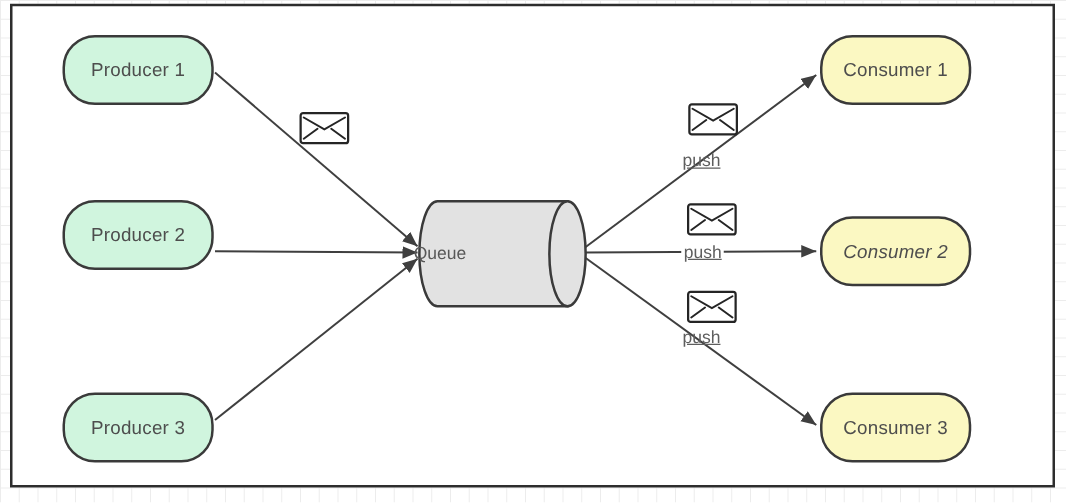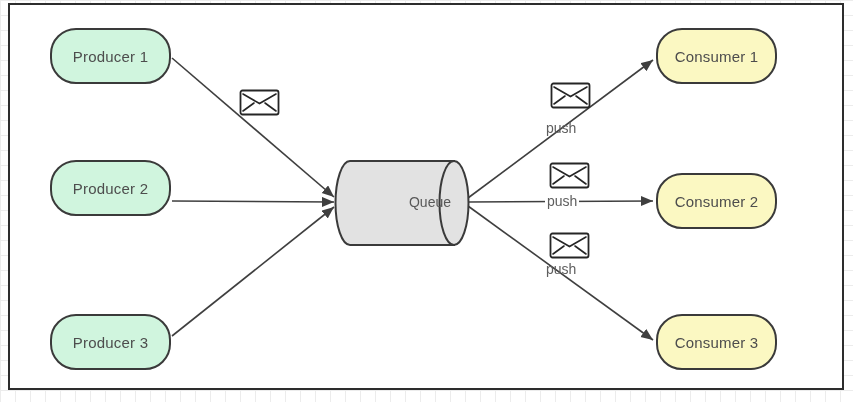--- a/index.html
+++ b/index.html
@@ -34,25 +34,25 @@
   .env-line{fill:none;stroke:#252525;stroke-width:1.6;stroke-linecap:round;}
   .node{
     position:absolute;width:121px;height:56px;box-sizing:border-box;
     border:2px solid var(--node-border);border-radius:26px;
     display:flex;align-items:center;justify-content:center;
     font-size:15px;color:var(--node-text);letter-spacing:.2px;
   }
   .node.producer{background:var(--producer-fill);left:50px;}
   .node.consumer{background:var(--consumer-fill);left:656px;}
   .queue-label{
-    position:absolute;left:331px;top:194px;width:120px;text-align:right;
+    position:absolute;left:331px;top:194px;width:120px;text-align:left;
     font-size:14px;color:#585858;
   }
   .push-label{
-    position:absolute;font-size:14px;color:var(--edge-label-text);line-height:15px;
+    position:absolute;font-size:14px;color:var(--edge-label-text);line-height:15px;text-decoration:underline;
   }
   .push-label.on-line{background:#fff;padding:0 2px;}
 </style>
 </head>
 <body>
 
 <div class="stage">
 
   <div class="canvas"></div>
 
@@ -114,21 +114,21 @@
   </div>
   <div class="node producer" style="top:314px;text-align:right;">
     <span>Producer 3</span>
   </div>
 
   <div class="queue-label">Queue</div>
 
   <div class="node consumer" style="top:28px;justify-content:center;">
     <span>Consumer 1</span>
   </div>
-  <div class="node consumer" style="top:173px;">
+  <div class="node consumer" style="top:173px;font-style:italic;">
     <span>Consumer 2</span>
   </div>
   <div class="node consumer" style="top:314px;">
     <span>Consumer 3</span>
   </div>
 
   <div class="push-label" style="left:546px;top:121px;">push</div>
   <div class="push-label on-line" style="left:545px;top:194px;">push</div>
   <div class="push-label" style="left:546px;top:262px;">push</div>
 

